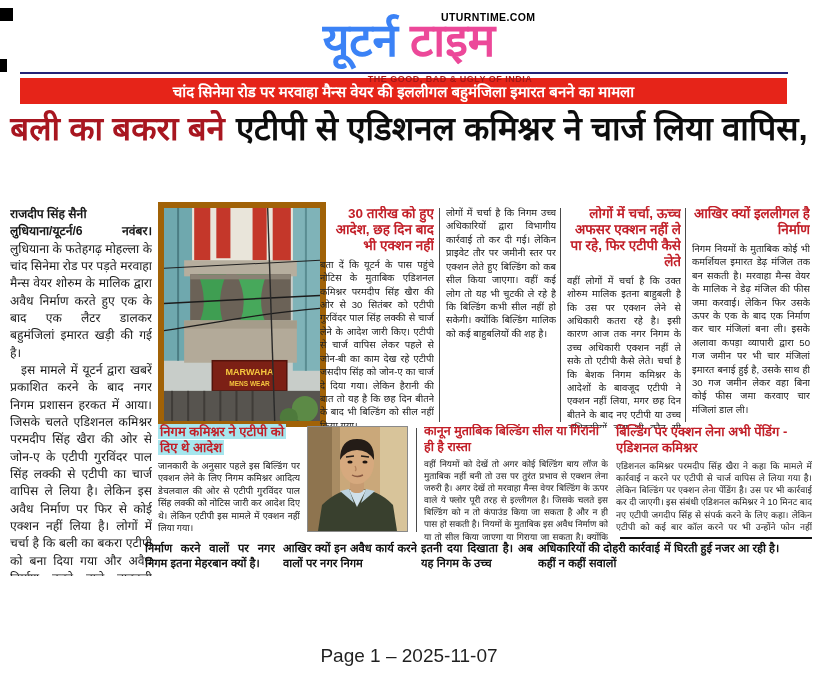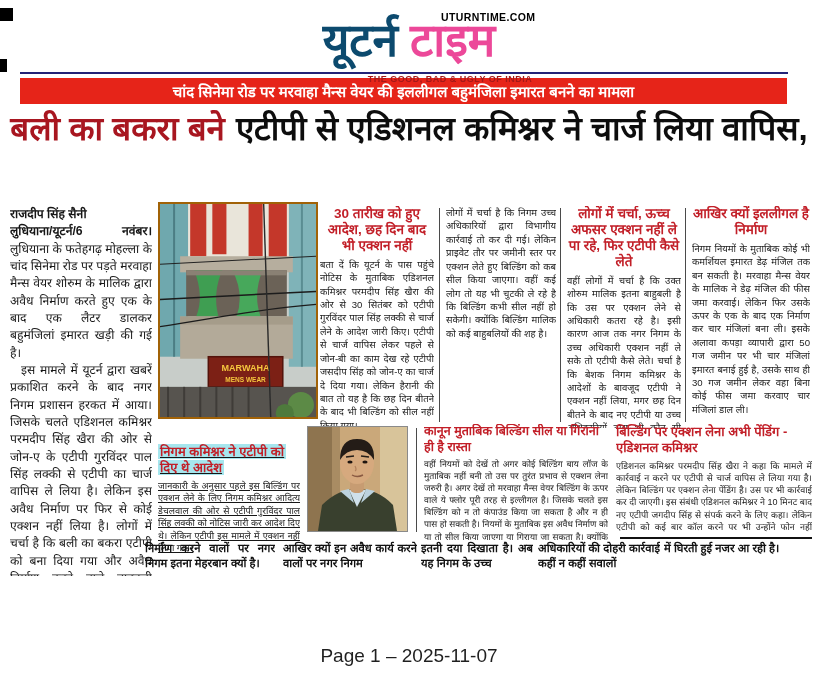--- a/index.html
+++ b/index.html
@@ -2,39 +2,39 @@
 <html><head>
 <meta charset="utf-8">
 <style>
   html,body{margin:0;padding:0;background:#fff;}
   .page{position:relative;width:818px;height:694px;background:#ffffff;overflow:hidden;
         font-family:"Liberation Sans","DejaVu Sans",sans-serif;color:#161616;}
   .abs{position:absolute;}
   .artifact{background:#000;}
   .website{left:441px;top:11px;font-size:10.5px;font-weight:bold;letter-spacing:.4px;color:#000;}
   .masthead{left:0;top:14px;width:818px;text-align:center;font-weight:bold;font-size:46px;line-height:52px;}
-  .masthead .blue{color:#0c4a6e;}
+  .masthead .blue{color:#3b82f6;}
   .masthead .black{color:#ec4899;margin-left:12px;}
   .tagline{left:80px;top:74px;width:740px;text-align:center;font-size:9px;font-weight:bold;
            color:#a51818;z-index:3;letter-spacing:.5px;}
   .blue-rule{left:20px;top:72px;width:768px;height:2px;background:#232377;}
   .red-strip{left:20px;top:78px;width:767px;height:26px;background:#e62419;z-index:2;
              color:#fff;font-weight:bold;font-size:15px;text-align:center;line-height:27px;overflow:hidden;}
   .headline{left:6px;top:107px;width:806px;text-align:center;font-weight:bold;
             font-size:33px;line-height:43px;color:#0d0d0d;}
   .headline .kicker{color:#a81620;margin-right:11px;}
   .col{overflow:hidden;text-align:justify;}
   .lead-col{left:10px;top:206px;width:142px;height:370px;font-size:12.2px;line-height:1.42;}
   .byline{font-weight:bold;}
   .lead-col p{margin:0;}
   .lead-col .p2{text-indent:11px;}
-  .photo-frame{left:158px;top:202px;width:156px;height:213px;border:2px solid #a16207;background:#a16207;}
+  .photo-frame{left:158px;top:202px;width:156px;height:213px;border:6px solid #a16207;background:#a16207;}
   .photo-frame svg{display:block;width:100%;height:100%;}
   .sec{top:206px;height:222px;}
-  .sec-h{color:#c21f28;font-weight:bold;font-size:13.5px;line-height:1.18;margin:0 0 4px 0;text-align:center;}
+  .sec-h{color:#c21f28;font-weight:bold;font-size:13.5px;line-height:1.18;margin:0 0 4px 0;text-align:right;}
   .sec-b{font-size:9.6px;line-height:1.40;color:#222;margin:0;}
   .vrule{width:1px;background:#4a4a4a;}
   .box-h{color:#c21f28;font-weight:bold;font-size:13px;line-height:1.25;margin:0 0 3px 0;text-align:left;}
   .hl{background:#a6e6ee;padding:0 2px;box-decoration-break:clone;-webkit-box-decoration-break:clone;}
   .box-b{font-size:9.2px;line-height:1.37;color:#222;margin:0;}
   .portrait-frame{left:307px;top:426px;width:99px;height:104px;border:1px solid #8a8a8a;}
   .portrait-frame svg{display:block;width:100%;height:100%;}
   .hrule{left:620px;top:537px;width:192px;height:2px;background:#111;}
   .strip{top:541px;font-size:11.3px;font-weight:bold;line-height:1.35;color:#111;overflow:hidden;text-align:justify;}
   .footer{left:0;top:645px;width:818px;text-align:center;font-size:19px;color:#1f1f1f;
@@ -118,21 +118,21 @@
   <div class="abs col sec" style="left:567px;width:114px;">
     <p class="sec-h">लोगों में चर्चा, ऊच्च अफसर एक्शन नहीं ले पा रहे, फिर एटीपी कैसे लेते</p>
     <p class="sec-b">वहीं लोगों में चर्चा है कि उक्त शोरुम मालिक इतना बाहुबली है कि उस पर एक्शन लेने से अधिकारी कतरा रहे है। इसी कारण आज तक नगर निगम के उच्च अधिकारी एक्शन नहीं ले सके तो एटीपी कैसे लेते। चर्चा है कि बेशक निगम कमिश्नर के आदेशों के बावजूद एटीपी ने एक्शन नहीं लिया, मगर छह दिन बीतने के बाद नए एटीपी या उच्च अधिकारियों द्वारा भी कौन सी कार्रवाई की गई है। कहा है कि सिर्फ मामले को शांत करने के लिए एटीपी का चार्ज वापिस लिया है।</p>
   </div>
   <div class="abs vrule" style="left:685px;top:208px;height:214px;"></div>
   <div class="abs col sec" style="left:692px;width:118px;">
     <p class="sec-h">आखिर क्यों इललीगल है निर्माण</p>
     <p class="sec-b">निगम नियमों के मुताबिक कोई भी कमर्शियल इमारत डेढ़ मंजिल तक बन सकती है। मरवाहा मैन्स वेयर के मालिक ने डेढ़ मंजिल की फीस जमा करवाई। लेकिन फिर उसके ऊपर के एक के बाद एक निर्माण कर चार मंजिलां बना ली। इसके अलावा कपड़ा व्यापारी द्वारा 50 गज जमीन पर भी चार मंजिलां इमारत बनाई हुई है, उसके साथ ही 30 गज जमीन लेकर वहा बिना कोई फीस जमा करवाए चार मंजिलां डाल ली।</p>
   </div>
 
-  <div class="abs col" style="left:158px;top:444px;width:142px;height:134px;text-decoration:underline;">
+  <div class="abs col" style="left:158px;top:424px;width:142px;height:134px;">
     <p class="box-h"><span class="hl">निगम कमिश्नर ने एटीपी को दिए थे आदेश</span></p>
     <p class="box-b">जानकारी के अनुसार पहले इस बिल्डिंग पर एक्शन लेने के लिए निगम कमिश्नर आदित्य डेचलवाल की ओर से एटीपी गुरविंदर पाल सिंह लक्की को नोटिस जारी कर आदेश दिए थे। लेकिन एटीपी इस मामले में एक्शन नहीं लिया गया।</p>
   </div>
 
   <div class="abs portrait-frame">
     <svg viewBox="0 0 99 104" preserveAspectRatio="none">
       <rect width="99" height="104" fill="#caa87a"></rect>
       <rect x="0" width="24" height="104" fill="#8e744f"></rect>
       <rect x="24" width="8" height="104" fill="#a98c63"></rect>
       <rect x="72" width="27" height="104" fill="#d8c49a"></rect>

